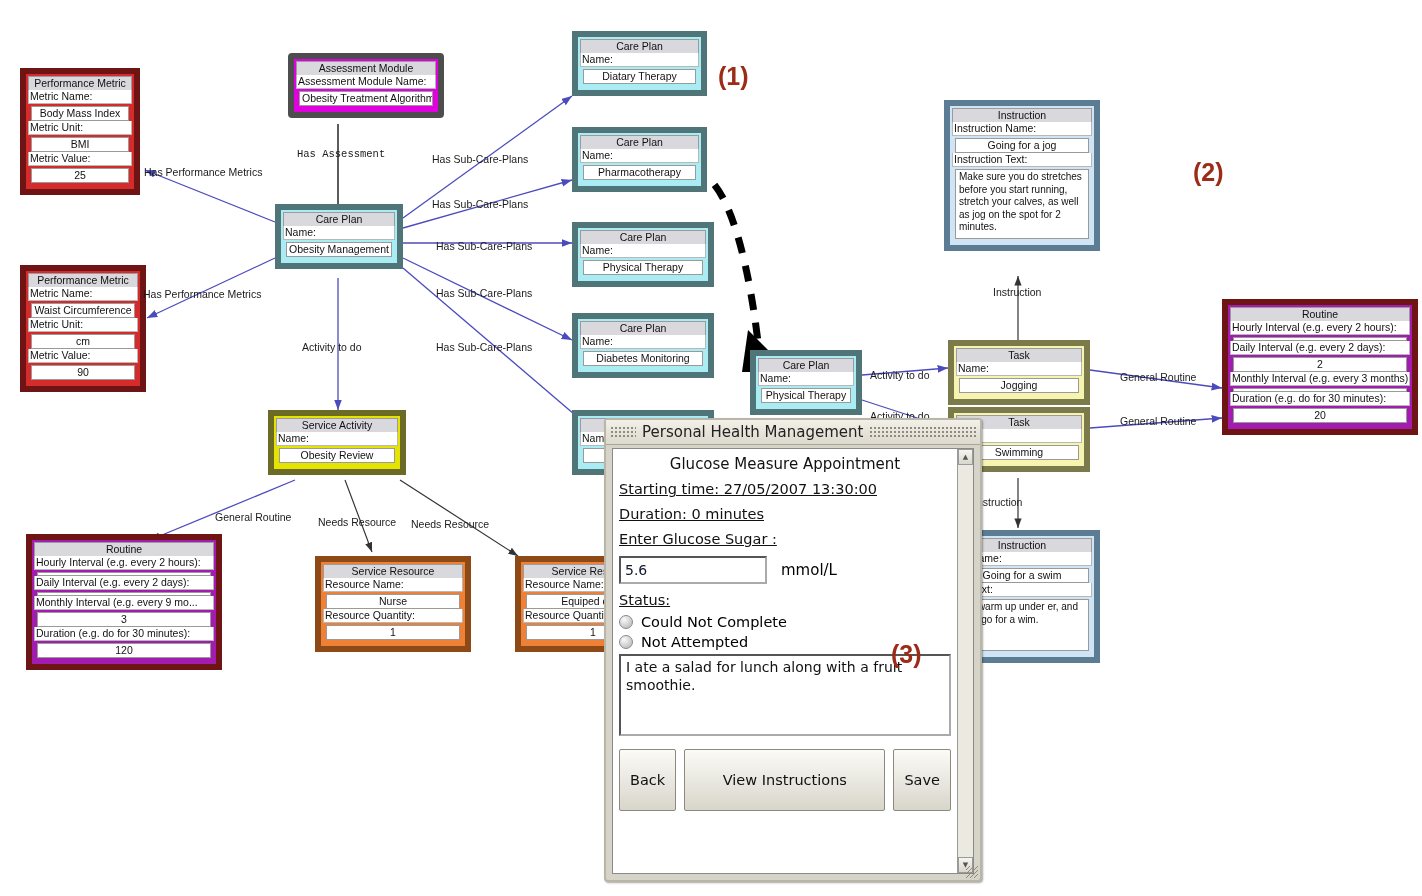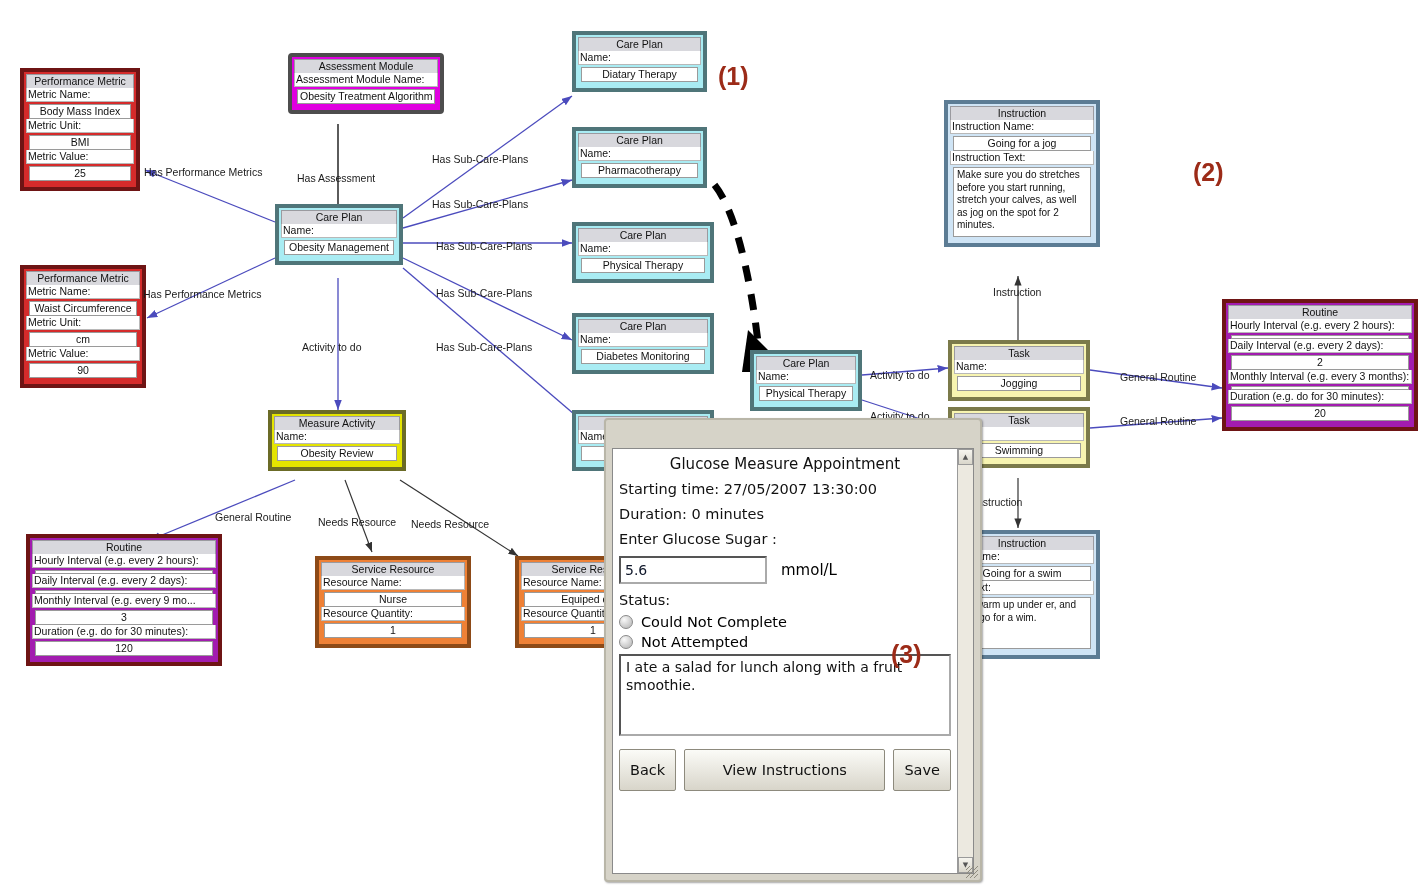--- a/index.html
+++ b/index.html
@@ -8,21 +8,21 @@
     width:1422px;height:896px;position:relative;overflow:hidden;
     font-family:"Liberation Sans", sans-serif;
   }
   #stage{position:absolute;left:0;top:0;width:1422px;height:896px;}
   svg.edges{position:absolute;left:0;top:0;width:1422px;height:896px;pointer-events:none;}
 
   
   .node{
     position:absolute;
     box-sizing:border-box;
-    border:4px solid #f97316;
+    border:6px solid #f97316;
     background:#ffffff;
     padding:2px;
     font-size:10.5px;
     line-height:1.05;
     color:#111;
   }
   .node .hdr{
     text-align:center;
     background:#d8d8dd;
     border:1px solid #9a9a9f;
@@ -120,21 +120,21 @@
     flex:0 0 auto;width:15px;background:#ece9e0;
     border-left:1px solid #9a9a9a;
     display:flex;flex-direction:column;justify-content:space-between;
   }
   .sbtn{
     height:14px;background:linear-gradient(#f6f5ef,#d9d6cb);
     border:1px solid #9a9a9a;display:flex;align-items:center;justify-content:center;
     font-size:7px;color:#555;
   }
   .apptitle{font-size:15px;text-align:center;margin:2px 0 8px 0;color:#111;}
-  .line{font-size:14.5px;margin:0 0 9px 0;color:#111;}
+  .line{font-size:14.5px;margin:0 0 9px 0;color:#111;text-decoration:underline;}
   .inline-row{display:flex;align-items:center;gap:14px;margin-bottom:8px;}
   #glucose{
     width:148px;height:28px;box-sizing:border-box;
     border:2px solid #555;border-right-color:#aaa;border-bottom-color:#aaa;
     font-size:14px;font-family:"DejaVu Sans", sans-serif;
     padding:0 4px;color:#0f172a;background:#fff;
   }
   .unit{font-size:15px;}
   .radio-row{display:flex;align-items:center;gap:8px;margin-bottom:4px;}
   .radio{
@@ -149,21 +149,21 @@
     width:100%;height:82px;box-sizing:border-box;
     border:2px solid #555;border-right-color:#aaa;border-bottom-color:#aaa;
     font-size:14px;font-family:"DejaVu Sans", sans-serif;
     padding:3px 5px;resize:none;color:#111;background:#fff;line-height:1.25;
   }
   #btnrow{display:flex;gap:8px;margin-top:9px;}
   .btn{
     background:linear-gradient(#fbfbf7,#d8d5ca);
     border:1px solid #8d8a7d;border-radius:2px;
     font-size:14.5px;font-family:"DejaVu Sans", sans-serif;
-    padding:12px 10px;color:#111;cursor:pointer;white-space:nowrap;
+    padding:22px 10px;color:#111;cursor:pointer;white-space:nowrap;
   }
   .grow{flex:1 1 auto;text-align:center;}
   #resizer{
     position:absolute;right:2px;bottom:2px;width:12px;height:12px;
     background-image:linear-gradient(135deg,transparent 45%,#8e8b7e 45%,#8e8b7e 55%,transparent 55%);
     background-size:4px 4px;
   }
 </style>
 </head>
 <body>
@@ -286,21 +286,21 @@
   </div>
 
   <div class="node t-cyan" id="cpPhys2" style="left:750px;top:350px;width:112px;">
     <div class="hdr">Care Plan</div>
     <div class="slot">Name:</div>
     <div class="val">Physical Therapy</div>
     <div class="spacer"></div>
   </div>
 
   <div class="node t-yellow" id="ra" style="left:268px;top:410px;width:138px;">
-    <div class="hdr">Measure Activity</div>
+    <div class="hdr">Service Activity</div>
     <div class="slot">Name:</div>
     <div class="val">Obesity Review</div>
     <div class="spacer"></div>
   </div>
 
   <div class="node t-orange" id="sr1" style="left:315px;top:556px;width:156px;">
     <div class="hdr">Service Resource</div>
     <div class="slot">Resource Name:</div>
     <div class="val">Nurse</div>
     <div class="slot">Resource Quantity:</div>
@@ -368,21 +368,21 @@
     <div class="spacer"></div>
   </div>
 
   <div class="node t-lyellow" id="tk2" style="left:948px;top:407px;width:142px;z-index:1;">
     <div class="hdr">Task</div>
     <div class="slot">:</div>
     <div class="val">Swimming</div>
     <div class="spacer"></div>
   </div>
 
-  <div class="elabel" style="left:297px;top:172px;">Has Assessment</div>
+  <div class="elabel" style="left:297px;top:148px;font-family:Liberation Mono, monospace;">Has Assessment</div>
   <div class="elabel" style="left:144px;top:166px;">Has Performance Metrics</div>
   <div class="elabel" style="left:143px;top:288px;">Has Performance Metrics</div>
   <div class="elabel" style="left:432px;top:153px;">Has Sub-Care-Plans</div>
   <div class="elabel" style="left:432px;top:198px;">Has Sub-Care-Plans</div>
   <div class="elabel" style="left:436px;top:240px;">Has Sub-Care-Plans</div>
   <div class="elabel" style="left:436px;top:287px;">Has Sub-Care-Plans</div>
   <div class="elabel" style="left:436px;top:341px;">Has Sub-Care-Plans</div>
   <div class="elabel" style="left:302px;top:341px;">Activity to do</div>
   <div class="elabel" style="left:215px;top:511px;">General Routine</div>
   <div class="elabel" style="left:318px;top:516px;">Needs Resource</div>
@@ -392,20 +392,25 @@
   <div class="elabel" style="left:870px;top:410px;">Activity to do</div>
   <div class="elabel" style="left:1120px;top:415px;">General Routine</div>
   <div class="elabel" style="left:993px;top:286px;">Instruction</div>
   <div class="elabel" style="left:974px;top:496px;">Instruction</div>
 
   <div class="marker" style="left:718px;top:62px;">(1)</div>
   <div class="marker" style="left:1193px;top:158px;">(2)</div>
   <div class="marker" style="left:891px;top:640px;z-index:6;">(3)</div>
 
   <div id="win" style="z-index:5;">
+    <div id="titlebar">
+      <span class="grip"></span>
+      <span id="wintitle">Personal Health Management</span>
+      <span class="grip long"></span>
+    </div>
 
     <div id="winbody">
       <div id="content">
         <div class="apptitle">Glucose Measure  Appointment</div>
         <div class="line">Starting time:  27/05/2007 13:30:00</div>
         <div class="line">Duration:  0  minutes</div>
         <div class="line">Enter  Glucose Sugar  :</div>
 
         <div class="inline-row">
           <input id="glucose" value="5.6" style="">

